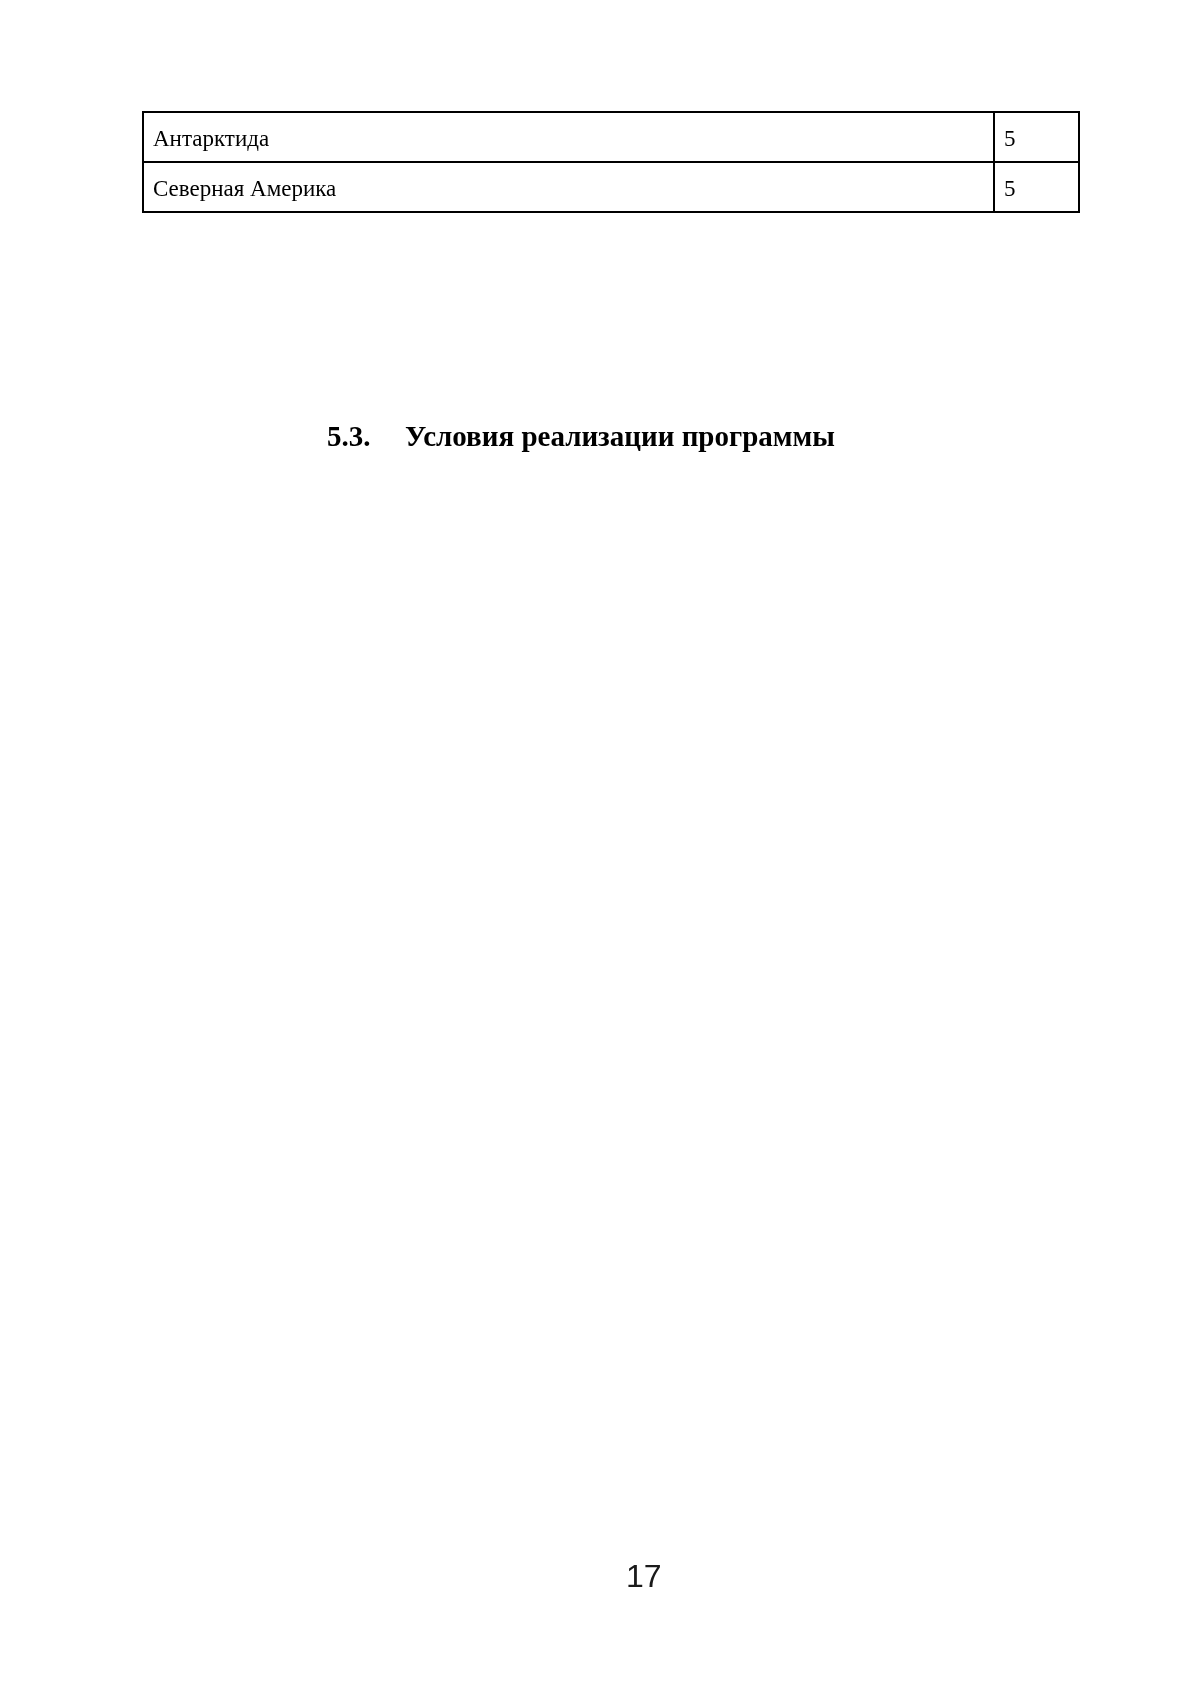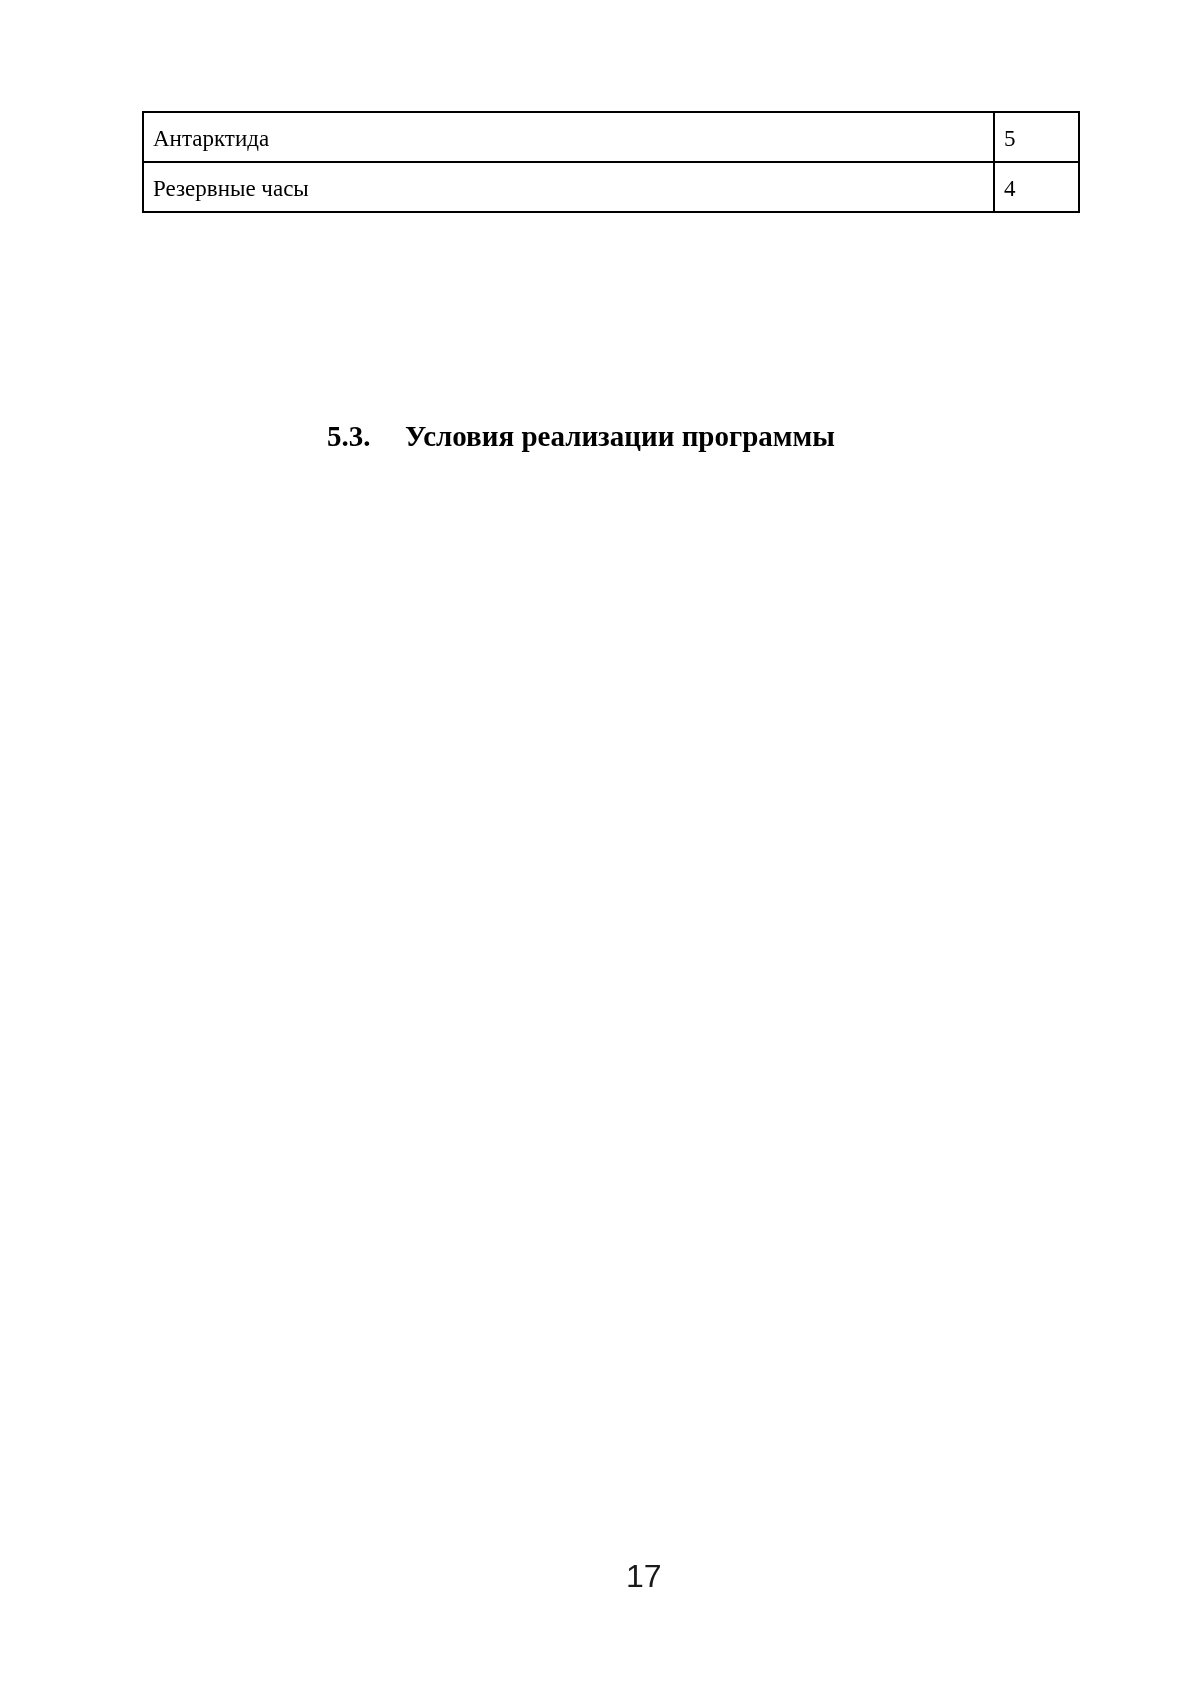--- a/index.html
+++ b/index.html
@@ -73,22 +73,22 @@
     <colgroup>
       <col style="width:851px">
       <col style="width:85px">
     </colgroup>
     <tbody>
       <tr>
         <td>Антарктида</td>
         <td>5</td>
       </tr>
       <tr>
-        <td>Резервные часы</td>
-        <td>4</td>
+        <td>Северная Америка</td>
+        <td>5</td>
       </tr>
     </tbody>
   </table>
 
   <h2 class="section-heading">
     <span class="num">5.3.</span><span>Условия реализации программы</span>
   </h2>
 
 
   <div class="page-number">17</div>

